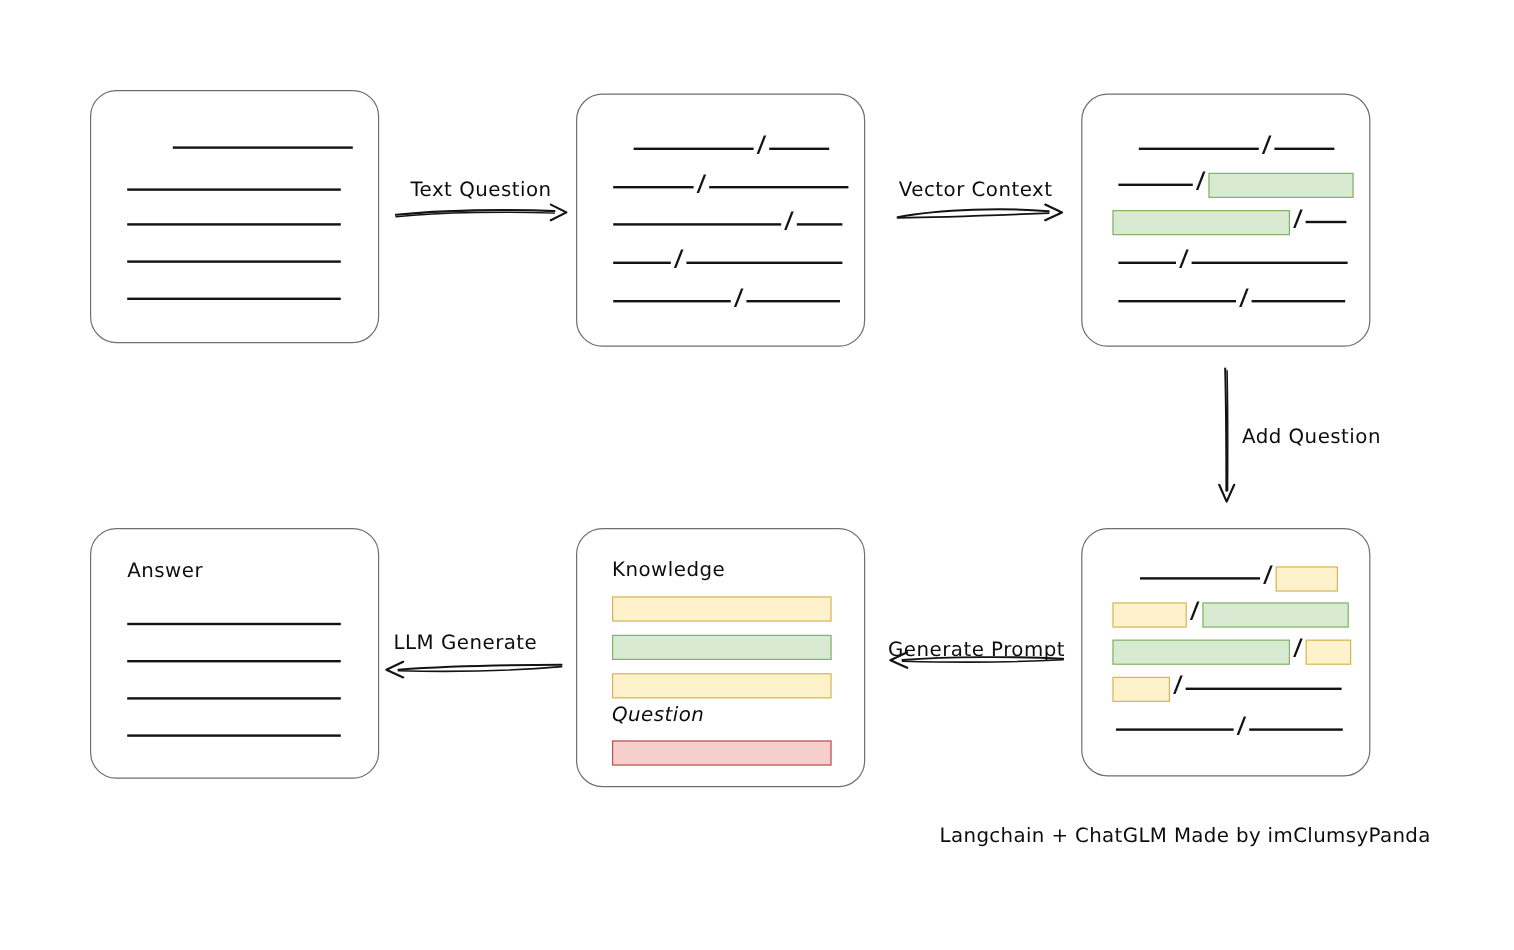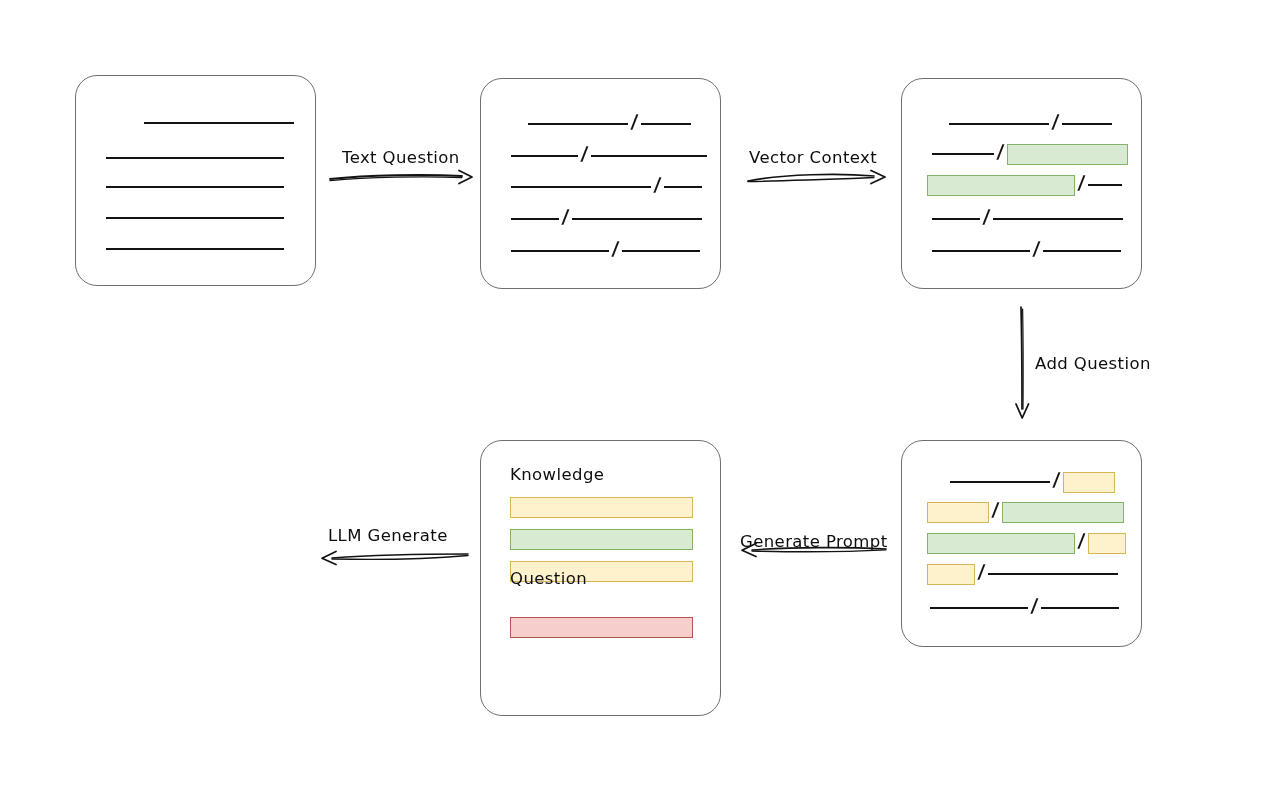--- a/index.html
+++ b/index.html
@@ -246,31 +246,47 @@
     </div>
   </div>
 
   <div class="hand" style="left:740px; top:532px;">Generate Prompt</div>
   <svg class="arrow-svg" style="left:736px; top:538px;" width="152" height="24" viewBox="0 0 152 24">
     <path d="M150,11 C112,9 55,9 16,12" fill="none" stroke="#131313" stroke-width="1.6" stroke-linecap="round"></path>
     <path d="M150,11.8 C110,14 55,14 16,13" fill="none" stroke="#131313" stroke-width="1.3" stroke-linecap="round"></path>
     <path d="M20,5.5 L6,12.2 L20,18.5" fill="none" stroke="#131313" stroke-width="1.8" stroke-linejoin="round" stroke-linecap="round"></path>
   </svg>
 
-  <div class="doc-box" style="left:480px; top:440px; width:241px; height:276px;">
+  <div class="doc-box" style="left:480px; top:440px; width:241px; height:216px;">
     <div class="box-title" style="left:29px; top:24px;">Knowledge</div>
     <div class="bar yellow" style="left:29px; top:56px; width:183px;"></div>
     <div class="bar green" style="left:29px; top:88px; width:183px;"></div>
     <div class="bar yellow" style="left:29px; top:120px; width:183px;"></div>
-    <div class="box-title" style="left:29px; top:128px;">Question</div>
+    <div class="box-title" style="left:29px; top:145px;font-style:italic;">Question</div>
     <div class="bar red" style="left:29px; top:176px; width:183px;"></div>
   </div>
 
   <div class="hand" style="left:328px; top:526px;">LLM Generate</div>
   <svg class="arrow-svg" style="left:318px; top:545px;" width="152" height="24" viewBox="0 0 152 24">
     <path d="M150,9 C112,9 55,10 14,13" fill="none" stroke="#131313" stroke-width="1.6" stroke-linecap="round"></path>
     <path d="M150,10.5 C110,14 55,15 14,14" fill="none" stroke="#131313" stroke-width="1.3" stroke-linecap="round"></path>
     <path d="M18,6.5 L4,13.2 L18,19.5" fill="none" stroke="#131313" stroke-width="1.8" stroke-linejoin="round" stroke-linecap="round"></path>
   </svg>
 
-
+  <div class="doc-box" style="left:75px; top:440px; width:241px; height:209px;">
+    <div class="box-title" style="left:30px; top:25px;">Answer</div>
+    <div class="row" style="left:30px; top:70px; width:196px;">
+      <span class="seg" style="width:178px;"></span>
+    </div>
+    <div class="row" style="left:30px; top:101px; width:196px;">
+      <span class="seg" style="width:178px;"></span>
+    </div>
+    <div class="row" style="left:30px; top:132px; width:196px;">
+      <span class="seg" style="width:178px;"></span>
+    </div>
+    <div class="row" style="left:30px; top:163px; width:196px;">
+      <span class="seg" style="width:178px;"></span>
+    </div>
+  </div>
+
+  <div class="footer" style="left:783px; top:687px;">Langchain + ChatGLM Made by imClumsyPanda</div>
 
 </div>
 
 </body></html>

